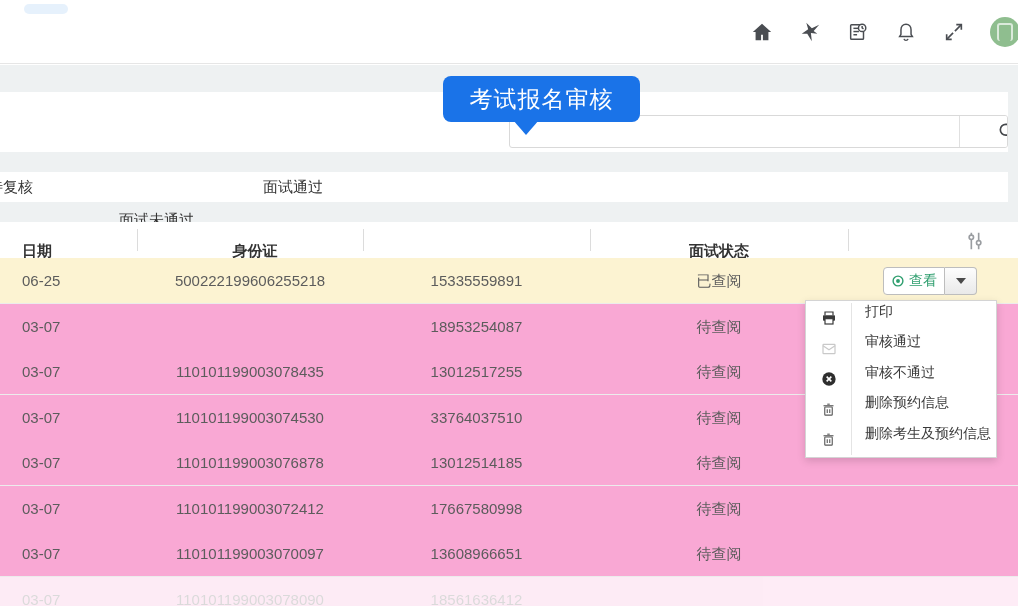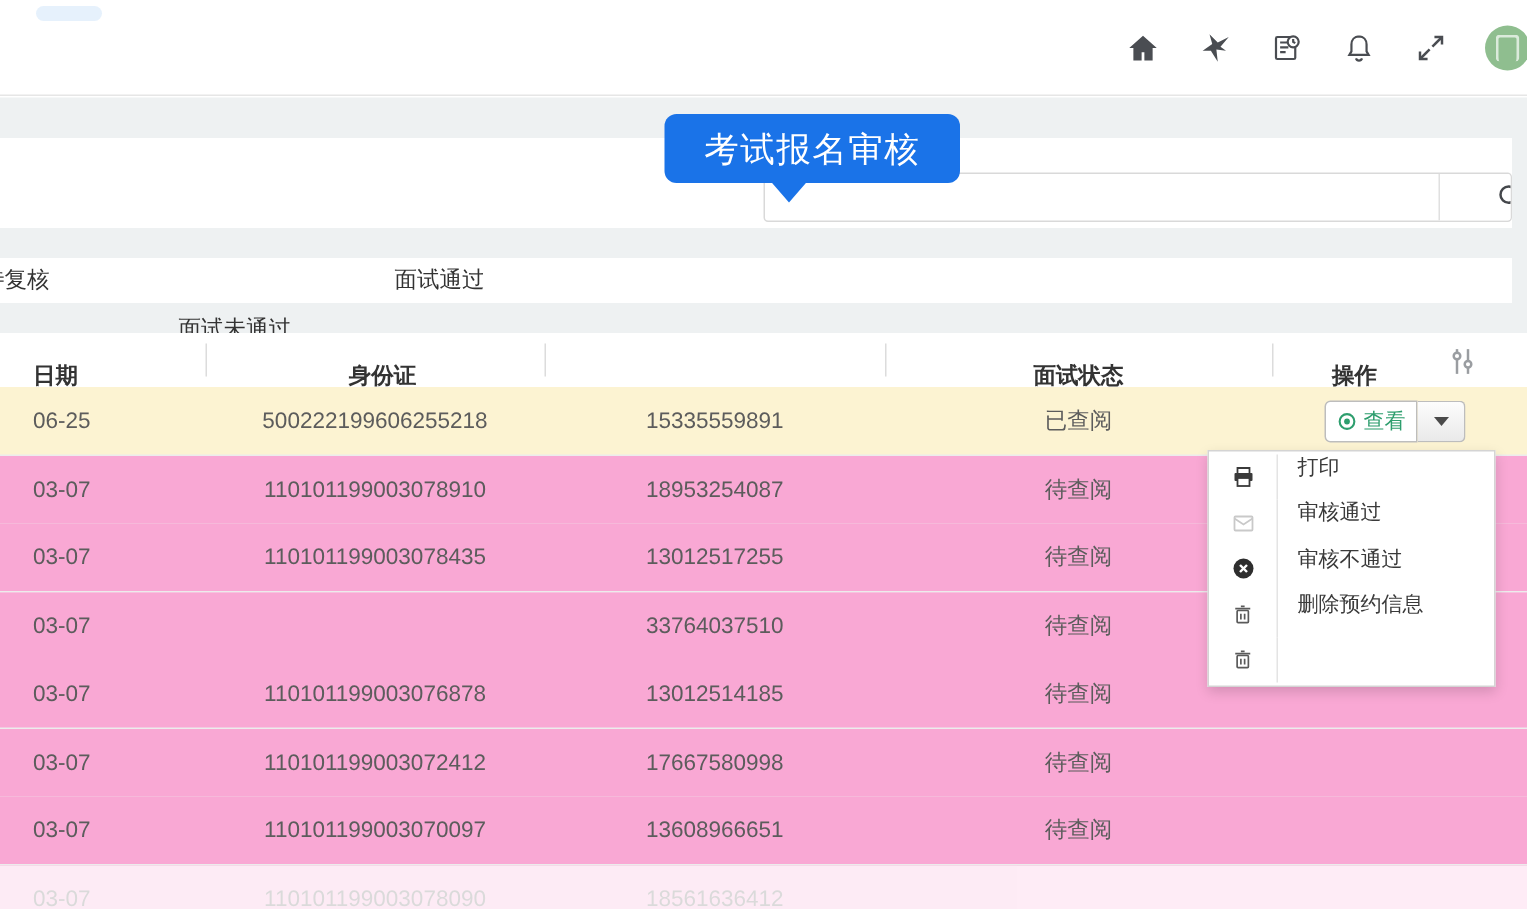--- a/index.html
+++ b/index.html
@@ -148,21 +148,20 @@
 <div class="table-panel">
 
   <div class="thead">
     <div class="th th-date">日期</div>
     <div class="col-divider cd-1"></div>
     <div class="th th-idcard">身份证</div>
     <div class="col-divider cd-2"></div>
     <div class="col-divider cd-3"></div>
     <div class="th th-status">面试状态</div>
     <div class="col-divider cd-4"></div>
-    <div class="th th-action">操作</div>
     <div class="col-settings">
       <svg width="22" height="22" viewBox="0 0 24 24" fill="none" stroke="#9a9da1" stroke-width="1.8">
         <line x1="8" y1="3" x2="8" y2="21"></line>
           <circle cx="8" cy="8" r="2.4" fill="#fff"></circle>
         <line x1="16" y1="3" x2="16" y2="21"></line>
           <circle cx="16" cy="14" r="2.4" fill="#fff"></circle>
       </svg>
     </div>
   </div>
 
@@ -180,34 +179,34 @@
         <span>查看</span>
       </div>
       <div class="view-btn-caret">
         <div class="caret-down"></div>
       </div>
     </div>
   </div>
 
   <div class="trow" style="top:82px;">
     <div class="td td-date">03-07</div>
-    <div class="td td-idcard">110101199003078910</div>
     <div class="td td-phone">18953254087</div>
     <div class="td td-status">待查阅</div>
   </div>
 
   <div class="trow" style="top:127px;">
     <div class="td td-date">03-07</div>
     <div class="td td-idcard">110101199003078435</div>
     <div class="td td-phone">13012517255</div>
     <div class="td td-status">待查阅</div>
   </div>
 
   <div class="trow" style="top:173px;">
     <div class="td td-date">03-07</div>
+    <div class="td td-idcard">110101199003074530</div>
     <div class="td td-phone">33764037510</div>
     <div class="td td-status">待查阅</div>
   </div>
 
   <div class="trow" style="top:218px;">
     <div class="td td-date">03-07</div>
     <div class="td td-idcard">110101199003076878</div>
     <div class="td td-phone">13012514185</div>
     <div class="td td-status">待查阅</div>
   </div>
@@ -280,14 +279,15 @@
   <div class="menu-item">
     <div class="menu-icon">
       <svg width="15" height="15" viewBox="0 0 24 24" fill="none" stroke="#5a5a5a" stroke-width="1.8">
         <rect x="6" y="8" width="12" height="13" rx="1"></rect>
         <line x1="4" y1="6" x2="20" y2="6"></line>
           <line x1="10" y1="3.5" x2="14" y2="3.5"></line>
         <line x1="10" y1="11.5" x2="10" y2="17.5"></line>
           <line x1="14" y1="11.5" x2="14" y2="17.5"></line>
       </svg>
     </div>
+    <div class="menu-label">删除考生及预约信息</div>
   </div>
 </div>
 
 </body></html>

